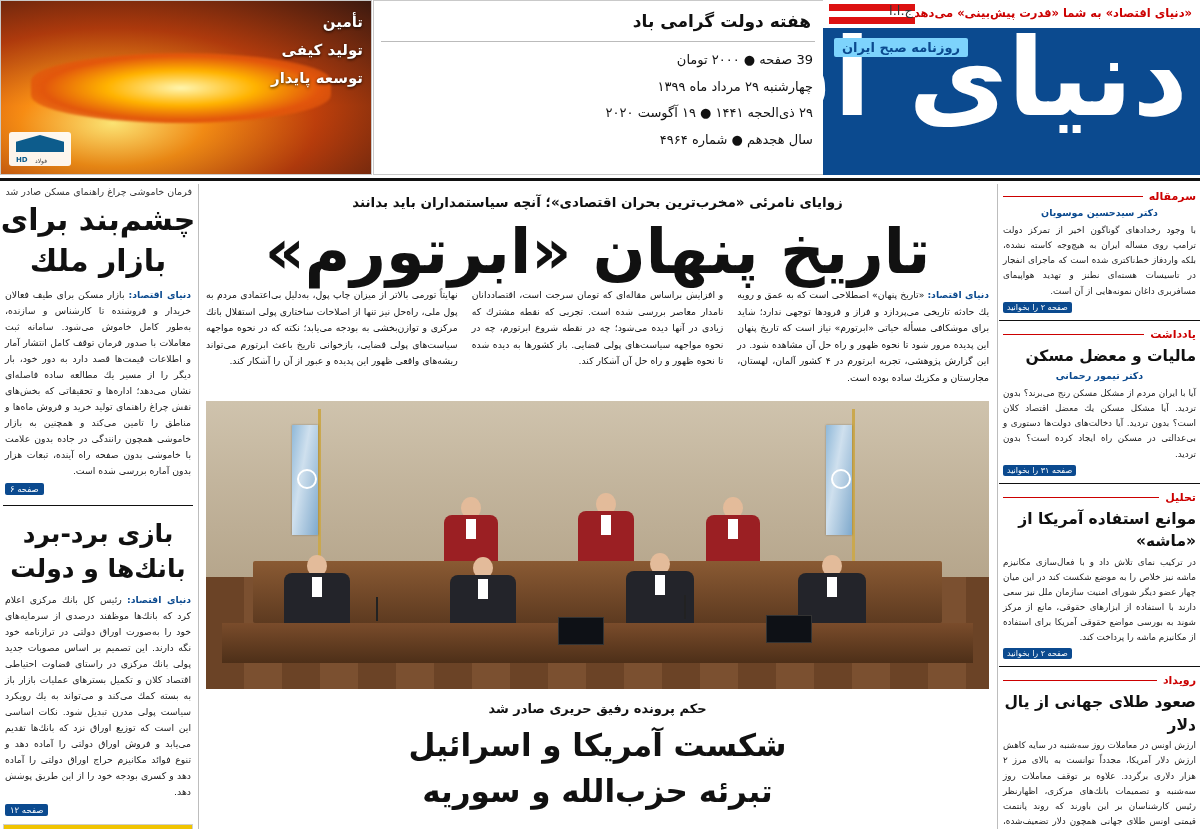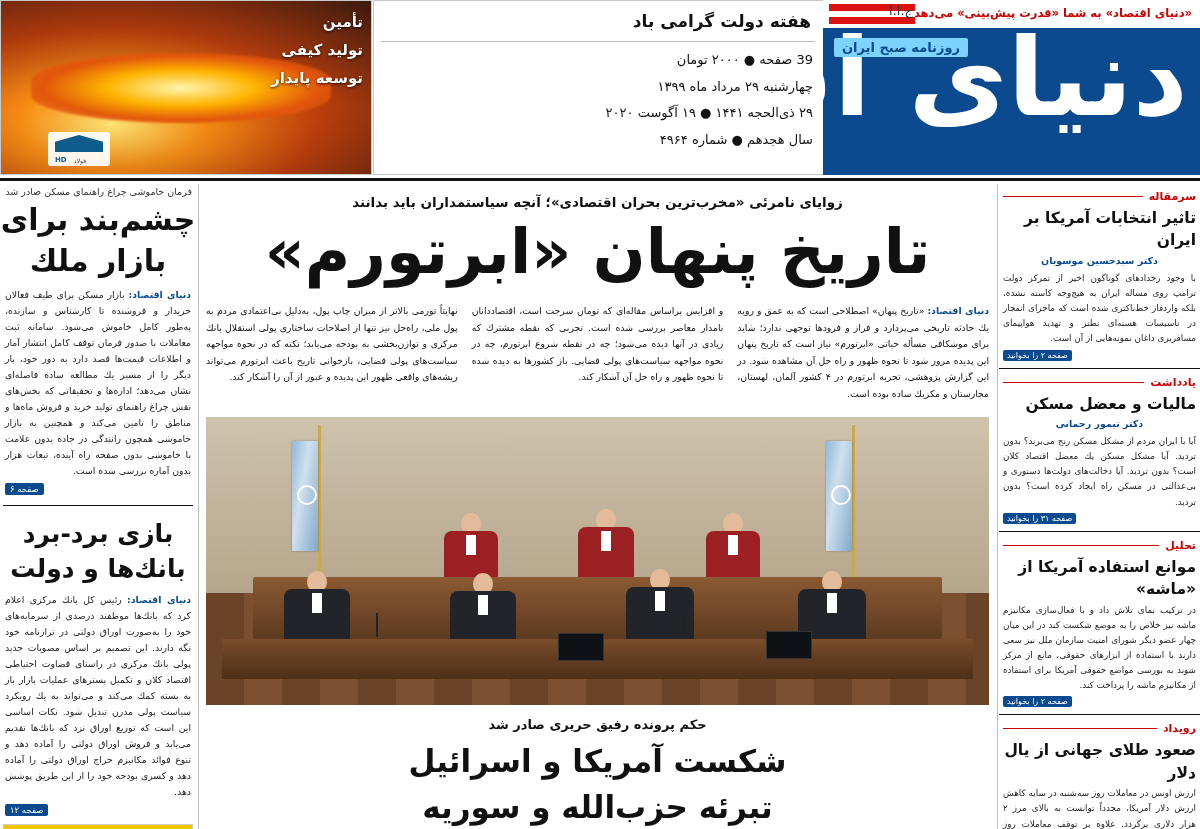--- a/index.html
+++ b/index.html
@@ -12,21 +12,21 @@
   .ad-photo{position:absolute;left:0;top:0;width:372px;height:175px;
     background:
       radial-gradient(ellipse at 30% 70%, rgba(255,235,120,.95) 0%, rgba(255,150,20,.85) 25%, rgba(190,60,10,.85) 55%, rgba(60,25,15,.95) 100%),
       linear-gradient(180deg,#2b1a14 0%,#6b3a20 35%,#d45a12 60%,#8c3c14 80%,#3a2118 100%);
   }
   .ad-glow{position:absolute;left:30px;top:52px;width:300px;height:70px;border-radius:50%/40%;
     background:radial-gradient(ellipse at center,#fff6b0 0%,#ffb300 35%,#e2560c 65%,rgba(120,40,10,0) 100%);
     filter:blur(1px);}
   .ad-txt{position:absolute;right:8px;top:8px;width:120px;text-align:right;color:#fff;line-height:1.85;
     font-size:15px;font-weight:bold;text-shadow:0 1px 3px rgba(0,0,0,.85);direction:rtl;}
-  .ad-logo{position:absolute;left:8px;bottom:8px;width:62px;height:34px;background:rgba(255,255,255,.92);border-radius:3px;margin-left:39px;}
+  .ad-logo{position:absolute;left:8px;bottom:8px;width:62px;height:34px;background:rgba(255,255,255,.92);border-radius:3px;}
   .ad-logo .bank{position:absolute;left:7px;top:3px;width:48px;height:17px;background:#0d5c8c;clip-path:polygon(0 40%,50% 0,100% 40%,100% 100%,0 100%);}
   .ad-logo .hd{position:absolute;left:7px;bottom:2px;font-size:7px;color:#0d5c8c;font-weight:bold;}
   .ad-logo .hdt{position:absolute;left:26px;bottom:2px;font-size:6px;color:#444;}
 
   .mh-mid{position:absolute;left:373px;top:0;width:450px;height:175px;border:1px solid #c9c9c9;border-right:none;box-sizing:border-box;}
   .mh-week{position:absolute;right:12px;top:10px;font-size:17px;font-weight:bold;}
   .mh-rule{position:absolute;right:8px;top:40px;width:434px;height:1px;background:#bbb;}
   .mh-info{position:absolute;right:10px;top:46px;width:280px;text-align:right;font-size:13px;line-height:2.05;direction:rtl;}
 
   .mh-right{position:absolute;left:823px;top:0;width:377px;height:175px;background:#0b4a8f;overflow:hidden;}
@@ -54,21 +54,21 @@
   .lead{font-weight:bold;color:#0b4a8f;}
   .pg{display:inline-block;background:#0b4a8f;color:#fff;font-size:8.5px;padding:1px 5px;border-radius:2px;float:left;margin:4px 5px 0 5px;}
   .sep{height:1px;background:#111;margin:10px 3px;}
 
   
   .agenda{margin:8px 3px 0 3px;border:1px solid #cfcfcf;}
   .agenda-hd{background:#f0c400;color:#111;font-size:11.5px;font-weight:bold;text-align:center;padding:3px 0;direction:rtl;}
 
   
   .ct-kicker{font-size:13.5px;text-align:center;direction:rtl;font-weight:bold;margin:10px 0 2px;}
-  .ct-title{font-size:62px;font-weight:bold;text-align:center;direction:rtl;line-height:1.15;margin:6px 0 16px;letter-spacing:-1px;}
+  .ct-title{font-size:62px;font-weight:bold;text-align:center;direction:rtl;line-height:1.15;margin:6px 0 0;letter-spacing:-1px;}
   .ct-cols{display:flex;gap:14px;direction:rtl;padding:0 6px;}
   .ct-cols > div{flex:1;font-size:9.3px;line-height:1.78;text-align:justify;direction:rtl;}
 
   .photo{position:relative;margin:14px 6px 0 6px;height:288px;overflow:hidden;background:#1b1f23;}
   .photo .wall{position:absolute;left:0;top:0;right:0;height:176px;background:
      linear-gradient(180deg,#cfc3ad 0%,#c3b59d 45%,#b6a68c 100%);}
   .photo .wood{position:absolute;left:0;top:176px;right:0;bottom:0;background:
      repeating-linear-gradient(90deg,#6b4326 0 38px,#7b5030 38px 76px);}
   .photo .bench{position:absolute;left:6%;top:160px;width:88%;height:62px;background:linear-gradient(180deg,#8a5a33,#5d3a20);border-radius:2px;}
   .photo .bench2{position:absolute;left:2%;top:222px;width:96%;height:40px;background:linear-gradient(180deg,#7a4c2b,#4d2f18);}
@@ -265,21 +265,20 @@
     </div>
   </div>
 
   <div class="colL">
 
     <div class="sec">
       <div class="sec-hd">
         <span class="lbl">سرمقاله</span>
         <span class="ln"></span>
       </div>
-      <div class="l-title">تاثير انتخابات آمريكا بر ايران</div>
       <div class="l-author">دكتر سيدحسين موسويان</div>
       <div class="l-body">با وجود رخدادهای گوناگون اخير از تمركز دولت ترامپ روی مساله ايران به هيچ‌وجه كاسته نشده، بلكه واردفاز خط‌ناكتری شده است كه ماجرای انفجار در تاسيسات هسته‌ای نطنز و تهديد هواپيمای مسافربری داغان نمونه‌هايی از آن است.</div>
       <div style="overflow:hidden">
           <span class="l-pg">صفحه ۲ را بخوانيد</span>
         </div>
     </div>
     <div class="hr-b"></div>
 
     <div class="sec">
       <div class="sec-hd">

